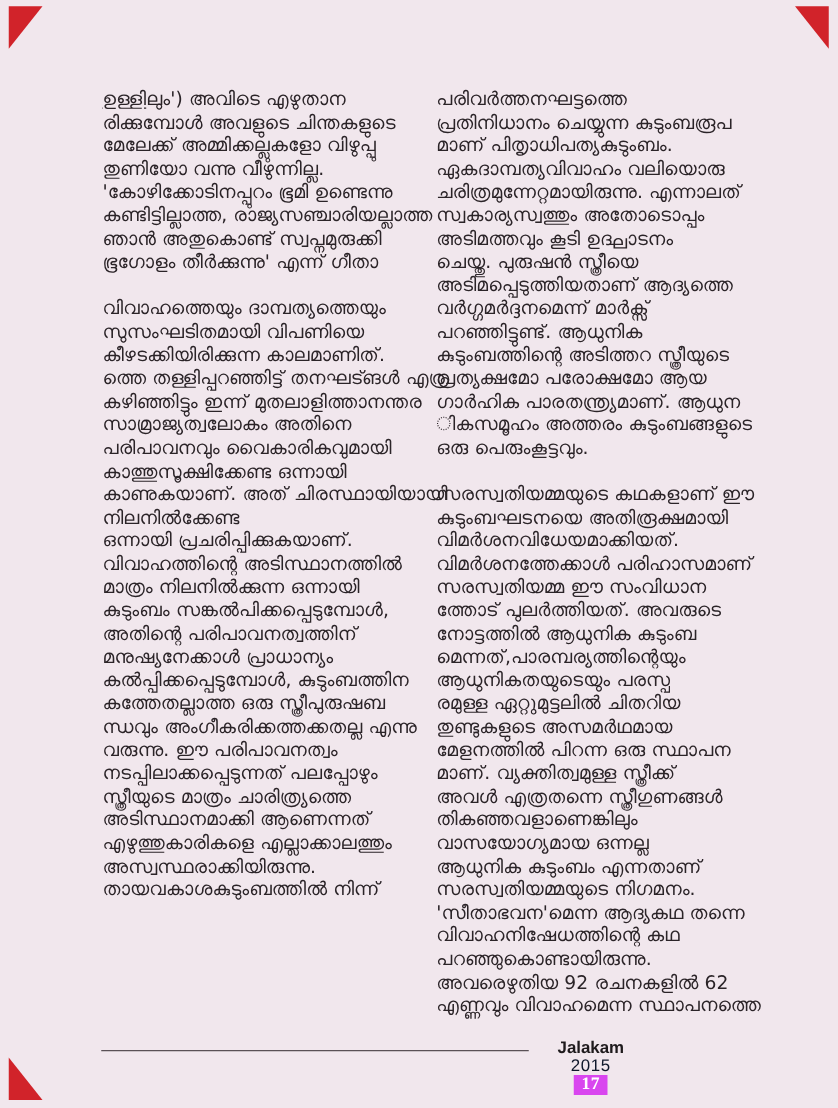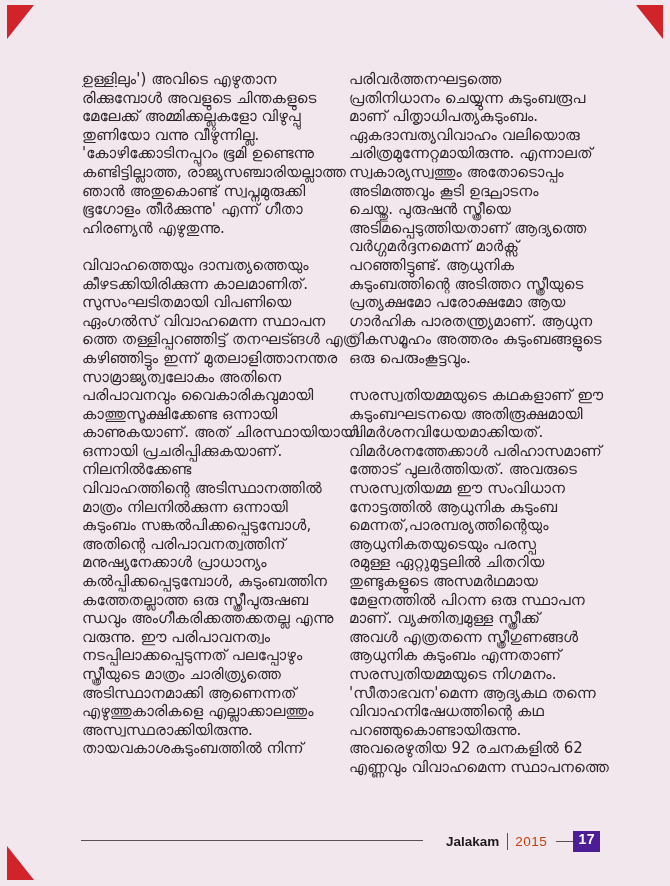--- a/index.html
+++ b/index.html
@@ -23,62 +23,61 @@
   .col.left{width:258px;}
   .col.right{width:272px;}
   .text-line{min-height:18.6px;white-space:nowrap;}
   .underlined{text-decoration:underline;text-underline-offset:2px;}
   .footer{position:absolute;left:0;right:0;top:830px;height:24px;}
   .footer-rule{position:absolute;left:81px;top:10px;width:342px;height:1px;background:#5a5156;}
   .footer-right{
     position:absolute;left:446px;top:0;height:22px;
     display:flex;align-items:center;
     font-family:"Liberation Sans","DejaVu Sans",sans-serif;
+    flex-direction:column;
   }
   .magazine-name{font-size:13.5px;font-weight:600;color:#1e1a1c;}
   .footer-divider{width:1px;height:17px;background:#5a5156;margin:0 7px 0 8px;}
-  .footer-year{font-size:13.5px;color:#c2410c;letter-spacing:0.5px;}
+  .footer-year{font-size:13.5px;color:#0f172a;letter-spacing:0.5px;}
   .footer-dash{width:17px;height:1px;background:#5a5156;margin:0 0 0 9px;}
   .page-number-box{
-    width:27px;height:21px;background:#4c1d95;color:#ffffff;
+    width:27px;height:21px;background:#d946ef;color:#ffffff;
     display:flex;align-items:flex-start;justify-content:center;
-    font-size:14px;font-weight:bold;letter-spacing:0.5px;
+    font-size:14px;font-weight:bold;letter-spacing:0.5px;font-family:Liberation Serif, serif;
   }
 </style>
 </head>
 <body style="background: rgb(241, 231, 237); color: rgb(43, 36, 40); --red: #d1232a;">
 
 <div class="corner tl"></div>
 <div class="corner tr"></div>
 <div class="corner bl"></div>
 
 <div class="columns">
   <div class="col left">
       <div class="text-line"><span class="underlined">ഉള്ളി</span><span>ലും') അവിടെ എഴുതാന</span></div>
       <div class="text-line">രിക്കുമ്പോൾ അവളുടെ ചിന്തകളുടെ</div>
       <div class="text-line">മേലേക്ക് അമ്മിക്കല്ലുകളോ വിഴുപ്പു</div>
       <div class="text-line">തുണിയോ വന്നു വീഴുന്നില്ല.</div>
       <div class="text-line">'കോഴിക്കോടിനപ്പുറം ഭൂമി ഉണ്ടെന്നു</div>
       <div class="text-line">കണ്ടിട്ടില്ലാത്ത, രാജ്യസഞ്ചാരിയല്ലാത്ത</div>
       <div class="text-line">ഞാൻ അതുകൊണ്ട് സ്വപ്നമുരുക്കി</div>
       <div class="text-line">ഭൂഗോളം തീർക്കുന്നു' എന്ന് ഗീതാ</div>
-      <div class="text-line">ഹിരണ്യൻ എഴുതുന്നു.</div>
       <div class="text-line"></div>
       <div class="text-line">വിവാഹത്തെയും ദാമ്പത്യത്തെയും</div>
+      <div class="text-line">സുസംഘടിതമായി വിപണിയെ</div>
       <div class="text-line">കീഴടക്കിയിരിക്കുന്ന കാലമാണിത്.</div>
-      <div class="text-line">സുസംഘടിതമായി വിപണിയെ</div>
-      <div class="text-line">ഏംഗൽസ് വിവാഹമെന്ന സ്ഥാപന</div>
       <div class="text-line">ത്തെ തള്ളിപ്പറഞ്ഞിട്ട് തനഘട്ങൾ എത്ര</div>
       <div class="text-line">കഴിഞ്ഞിട്ടും ഇന്ന് മുതലാളിത്താനന്തര</div>
       <div class="text-line">സാമ്രാജ്യത്വലോകം അതിനെ</div>
       <div class="text-line">പരിപാവനവും വൈകാരികവുമായി</div>
       <div class="text-line">കാത്തുസൂക്ഷിക്കേണ്ട ഒന്നായി</div>
       <div class="text-line">കാണുകയാണ്. അത് ചിരസ്ഥായിയായി</div>
+      <div class="text-line">നിലനിൽക്കേണ്ട</div>
       <div class="text-line">ഒന്നായി പ്രചരിപ്പിക്കുകയാണ്.</div>
-      <div class="text-line">നിലനിൽക്കേണ്ട</div>
       <div class="text-line">വിവാഹത്തിന്റെ അടിസ്ഥാനത്തിൽ</div>
       <div class="text-line">മാത്രം നിലനിൽക്കുന്ന ഒന്നായി</div>
       <div class="text-line">കുടുംബം സങ്കൽപിക്കപ്പെടുമ്പോൾ,</div>
       <div class="text-line">അതിന്റെ പരിപാവനത്വത്തിന്</div>
       <div class="text-line">മനുഷ്യനേക്കാൾ പ്രാധാന്യം</div>
       <div class="text-line">കൽപ്പിക്കപ്പെടുമ്പോൾ, കുടുംബത്തിന</div>
       <div class="text-line">കത്തേതല്ലാത്ത ഒരു സ്ത്രീപുരുഷബ</div>
       <div class="text-line">ന്ധവും അംഗീകരിക്കത്തക്കതല്ല എന്നു</div>
       <div class="text-line">വരുന്നു. ഈ പരിപാവനത്വം</div>
       <div class="text-line">നടപ്പിലാക്കപ്പെടുന്നത് പലപ്പോഴും</div>
@@ -103,30 +102,32 @@
       <div class="text-line">കുടുംബത്തിന്റെ അടിത്തറ സ്ത്രീയുടെ</div>
       <div class="text-line">പ്രത്യക്ഷമോ പരോക്ഷമോ ആയ</div>
       <div class="text-line">ഗാർഹിക പാരതന്ത്ര്യമാണ്. ആധുന</div>
       <div class="text-line">ികസമൂഹം അത്തരം കുടുംബങ്ങളുടെ</div>
       <div class="text-line">ഒരു പെരുംകൂട്ടവും.</div>
       <div class="text-line"></div>
       <div class="text-line">സരസ്വതിയമ്മയുടെ കഥകളാണ് ഈ</div>
       <div class="text-line">കുടുംബഘടനയെ അതിരൂക്ഷമായി</div>
       <div class="text-line">വിമർശനവിധേയമാക്കിയത്.</div>
       <div class="text-line">വിമർശനത്തേക്കാൾ പരിഹാസമാണ്</div>
+      <div class="text-line">സരസ്വതിയമ്മ ഈ സംവിധാന</div>
       <div class="text-line">ത്തോട് പുലർത്തിയത്. അവരുടെ</div>
-      <div class="text-line">സരസ്വതിയമ്മ ഈ സംവിധാന</div>
       <div class="text-line">നോട്ടത്തിൽ ആധുനിക കുടുംബ</div>
       <div class="text-line">മെന്നത്,പാരമ്പര്യത്തിന്റെയും</div>
       <div class="text-line">ആധുനികതയുടെയും പരസ്പ</div>
       <div class="text-line">രമുള്ള ഏറ്റുമുട്ടലിൽ ചിതറിയ</div>
       <div class="text-line">തുണ്ടുകളുടെ അസമർഥമായ</div>
       <div class="text-line">മേളനത്തിൽ പിറന്ന ഒരു സ്ഥാപന</div>
       <div class="text-line">മാണ്. വ്യക്തിത്വമുള്ള സ്ത്രീക്ക്</div>
       <div class="text-line">അവൾ എത്രതന്നെ സ്ത്രീഗുണങ്ങൾ</div>
+      <div class="text-line">തികഞ്ഞവളാണെങ്കിലും</div>
+      <div class="text-line">വാസയോഗ്യമായ ഒന്നല്ല</div>
       <div class="text-line">ആധുനിക കുടുംബം എന്നതാണ്</div>
       <div class="text-line">സരസ്വതിയമ്മയുടെ നിഗമനം.</div>
       <div class="text-line">'സീതാഭവന'മെന്ന ആദ്യകഥ തന്നെ</div>
       <div class="text-line">വിവാഹനിഷേധത്തിന്റെ കഥ</div>
       <div class="text-line">പറഞ്ഞുകൊണ്ടായിരുന്നു.</div>
       <div class="text-line">അവരെഴുതിയ 92 രചനകളിൽ 62</div>
       <div class="text-line">എണ്ണവും വിവാഹമെന്ന സ്ഥാപനത്തെ</div>
     </div>
 </div>
 

